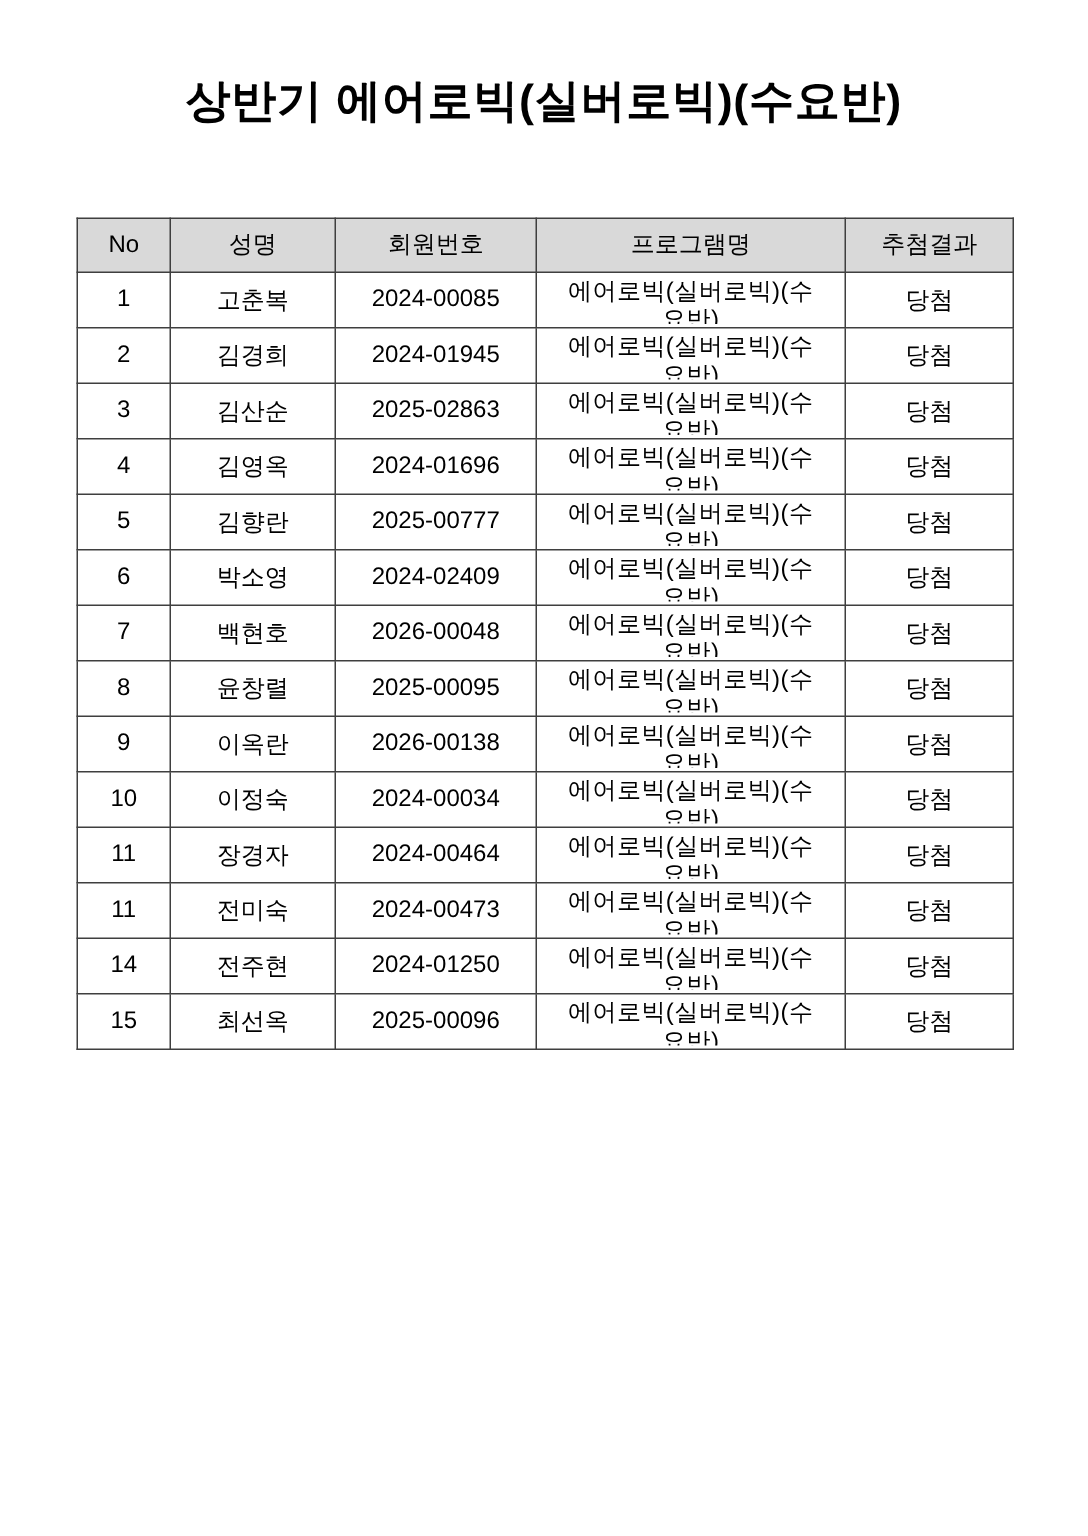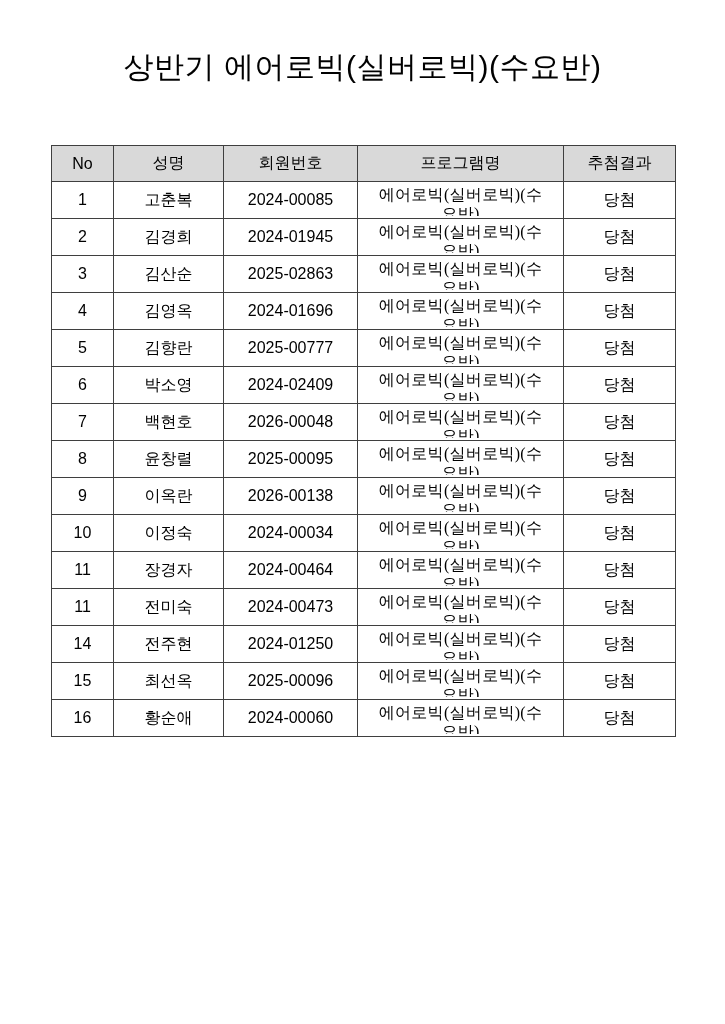--- a/index.html
+++ b/index.html
@@ -14,21 +14,21 @@
     width:725px;height:1024px;
     background:var(--page-bg);
     font-family:"Liberation Sans","DejaVu Sans",sans-serif;
     color:var(--text);
     overflow:hidden;
   }
   .page-title{
     margin:47px 10px 12px;
     text-align:center;
     font-size:30px;
-    font-weight:normal;
+    font-weight:bold;
     letter-spacing:0.5px;
     color:var(--text);
   }
   .table-wrap{
     margin:57px 0 0 51px;
     width:624px;
   }
   table.results{
     border-collapse:collapse;
     table-layout:fixed;
@@ -67,21 +67,20 @@
     height:31px;
     overflow:hidden;
   }
   .program-line{
     display:block;
     line-height:19px;
     font-size:16px;
     letter-spacing:0.3px;
     white-space:nowrap;
     text-align:center;
-    font-family:Liberation Serif, serif;
   }
 </style>
 </head>
 <body>
 
 <h1 class="page-title">상반기 에어로빅(실버로빅)(수요반)</h1>
 
 <div class="table-wrap">
   <table class="results">
     <colgroup>
@@ -262,27 +261,15 @@
     <td class="cell-name">최선옥</td>
     <td class="cell-member">2025-00096</td>
     <td class="cell-program">
       <div class="program-clip">
         <span class="program-line">에어로빅(실버로빅)(수</span>
         <span class="program-line">요반)</span>
       </div>
     </td>
     <td class="cell-result">당첨</td>
   </tr>
-        <tr>
-    <td class="cell-no">16</td>
-    <td class="cell-name">황순애</td>
-    <td class="cell-member">2024-00060</td>
-    <td class="cell-program">
-      <div class="program-clip">
-        <span class="program-line">에어로빅(실버로빅)(수</span>
-        <span class="program-line">요반)</span>
-      </div>
-    </td>
-    <td class="cell-result">당첨</td>
-  </tr>
       </tbody>
   </table>
 </div>
 
 </body></html>

